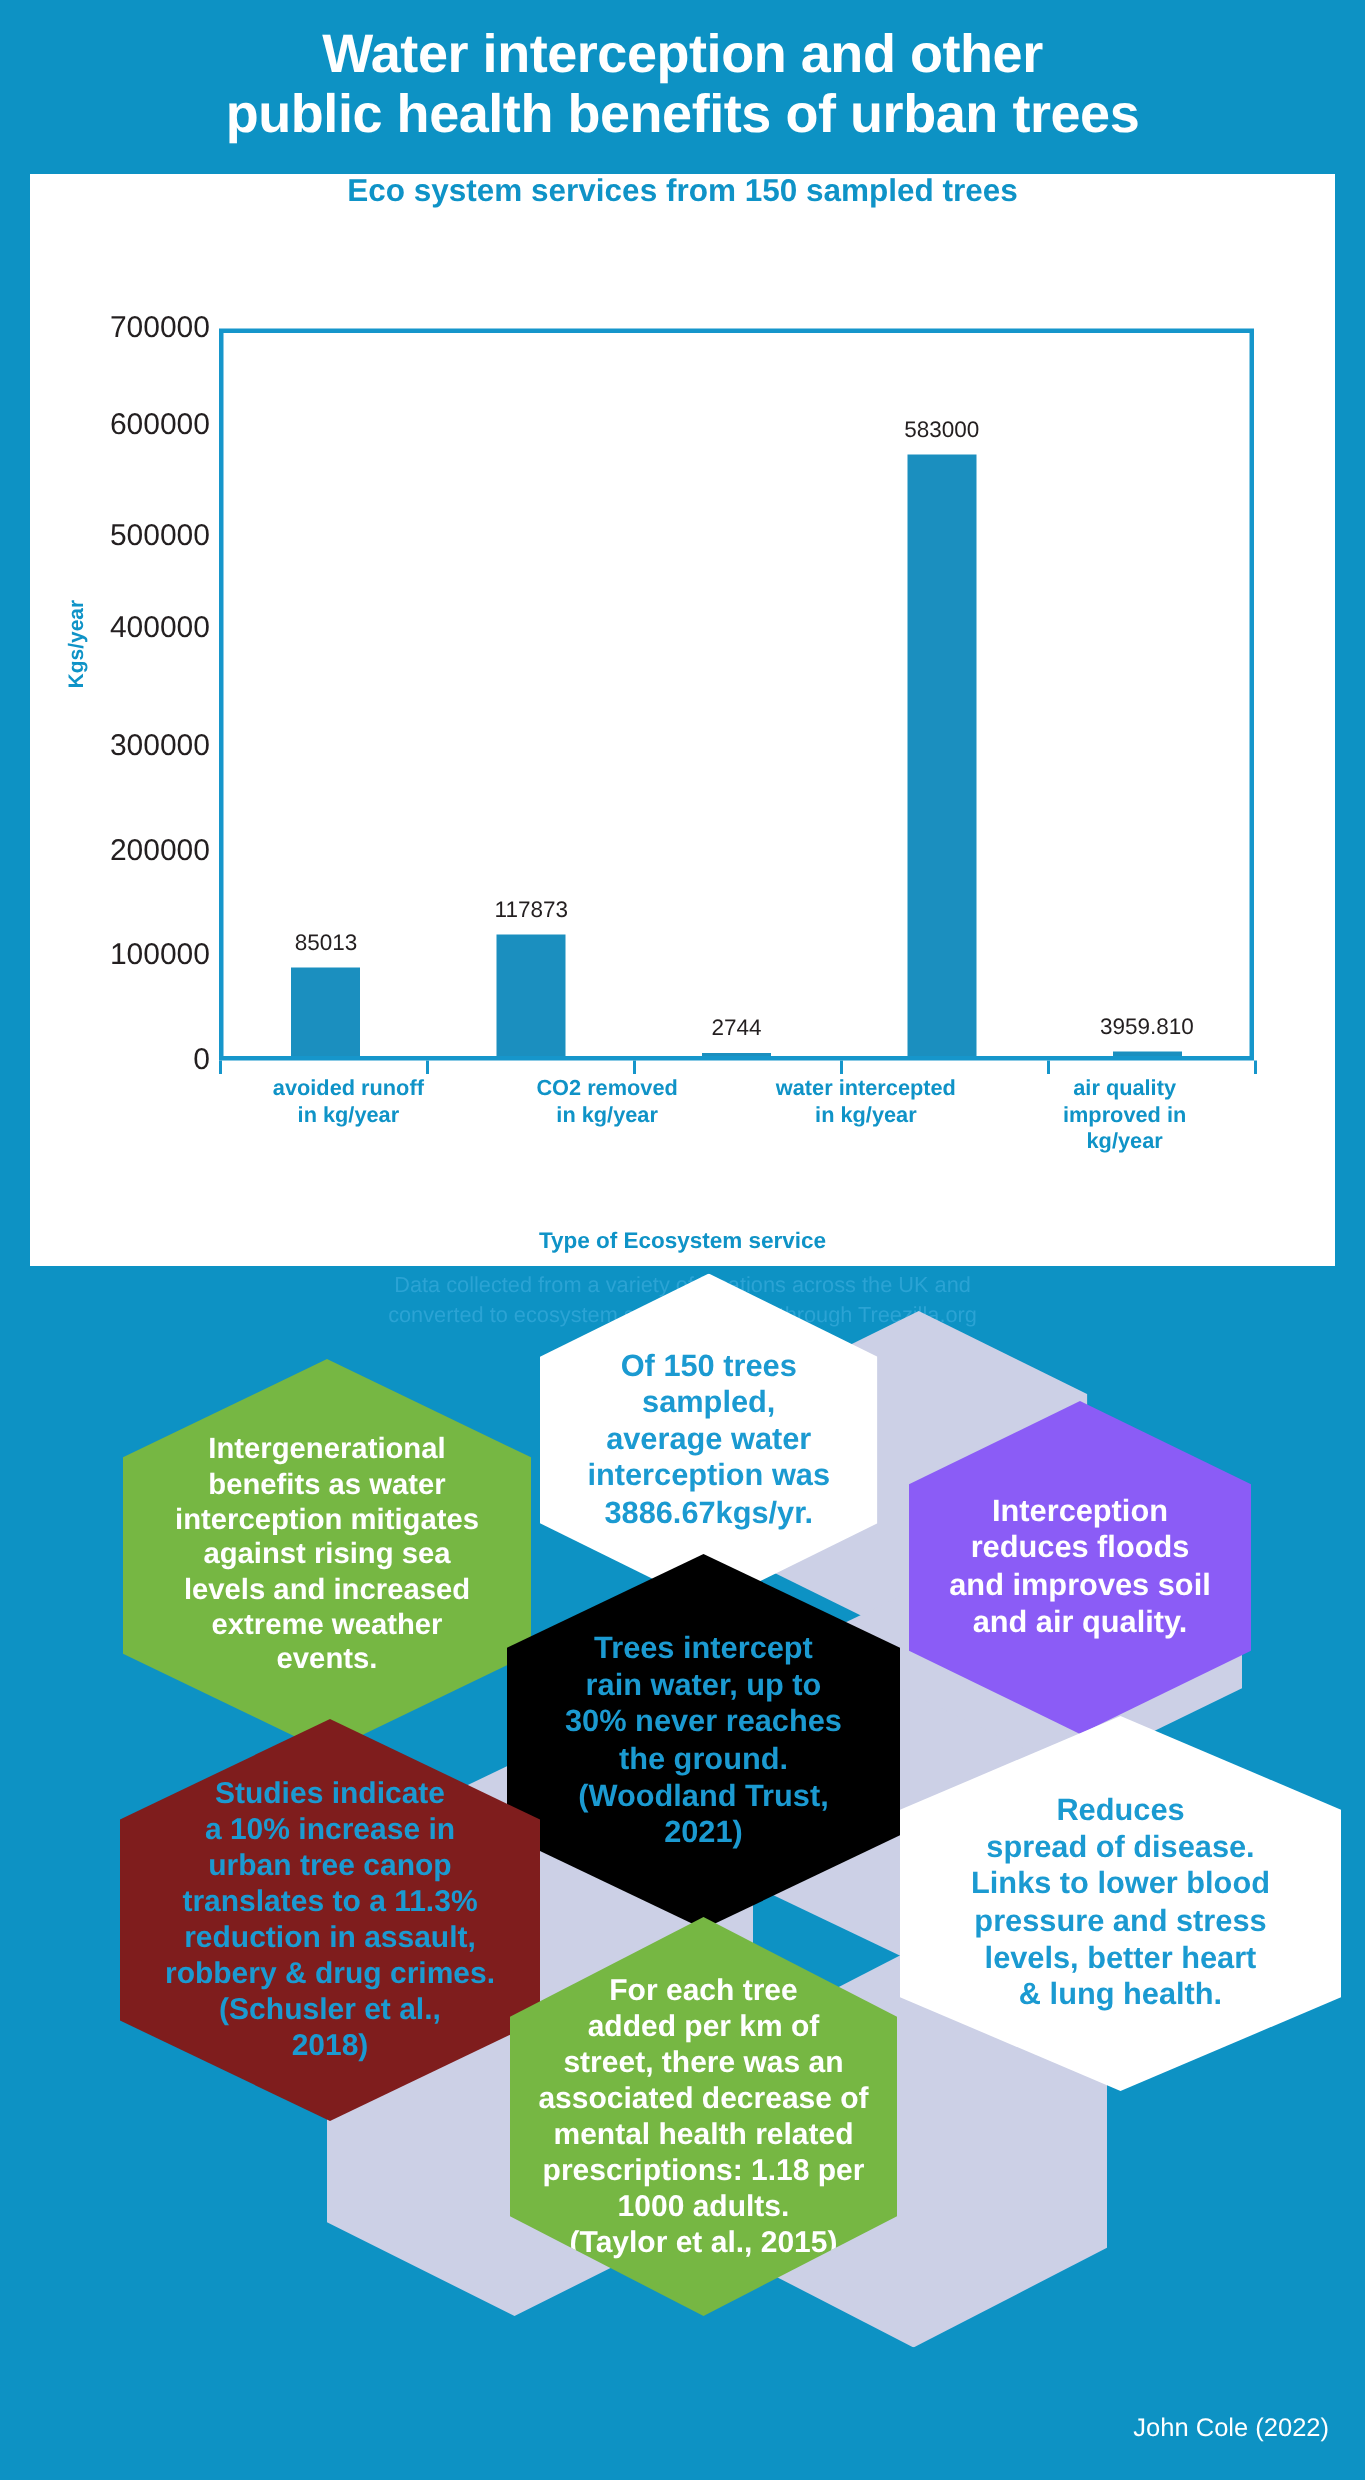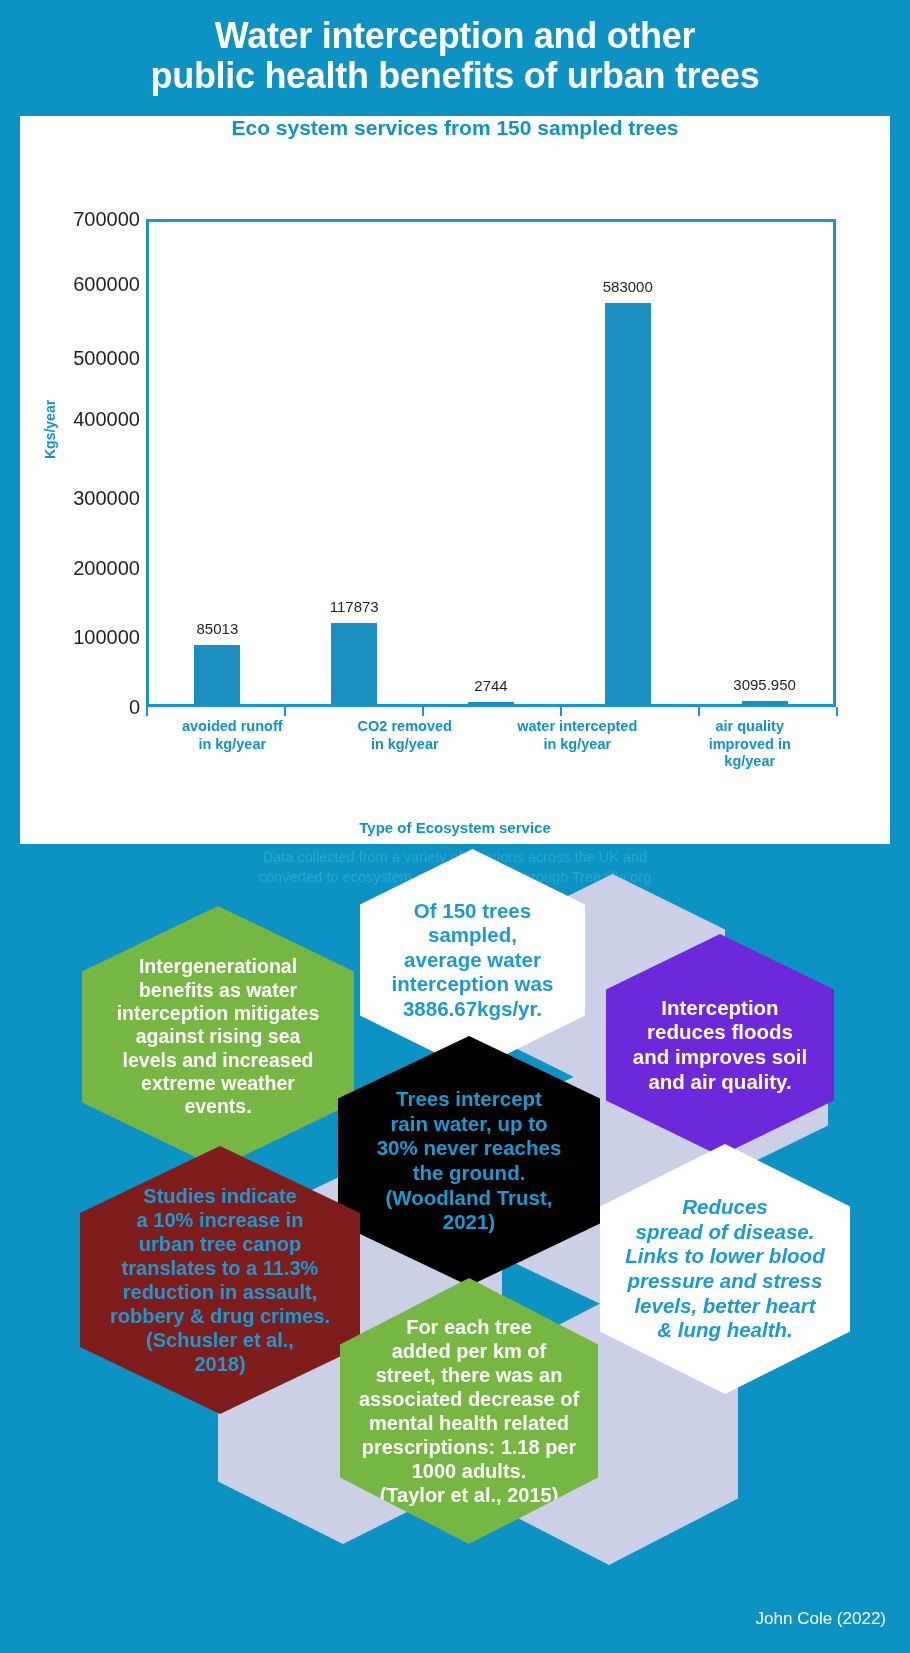--- a/index.html
+++ b/index.html
@@ -195,21 +195,21 @@
         </div>
         <div class="barcell">
           <div class="barval" style="bottom: 10px;">2744</div>
           <div class="bar" style="height: 2px; background: rgb(27, 143, 191);"></div>
         </div>
         <div class="barcell">
           <div class="barval" style="bottom: 409.437px;">583000</div>
           <div class="bar" style="height: 401.437px; background: rgb(27, 143, 191);"></div>
         </div>
         <div class="barcell">
-          <div class="barval" style="bottom: 10.7266px;">3095.950</div>
+          <div class="barval" style="bottom: 10.7266px;">3959.810</div>
           <div class="bar" style="height: 2.72661px; background: rgb(27, 143, 191);"></div>
         </div>
       </div>
 
     <div class="xticks" id="xticks">
         <div class="xtick" style="left: 0px;"></div>
         <div class="xtick" style="left: 138px;"></div>
         <div class="xtick" style="left: 276px;"></div>
         <div class="xtick" style="left: 414px;"></div>
         <div class="xtick" style="left: 552px;"></div>
@@ -253,21 +253,21 @@
 extreme weather
 events.</span>
     </div>
     <div class="hex white" style="left: 360px; top: 5px; width: 225px; height: 222px; font-size: 20.5px; background: rgb(255, 255, 255); color: rgb(27, 154, 209);">
       <span>Of 150 trees
 sampled,
 average water
 interception was
 3886.67kgs/yr.</span>
     </div>
-    <div class="hex green" style="left: 606px; top: 90px; width: 228px; height: 222px; font-size: 20.5px; background: #6d28d9; color: rgb(255, 255, 255);">
+    <div class="hex green" style="left: 606px; top: 90px; width: 228px; height: 222px; font-size: 20.5px; background: #8b5cf6; color: rgb(255, 255, 255);">
       <span>Interception
 reduces floods
 and improves soil
 and air quality.</span>
     </div>
     <div class="hex white" style="left: 338px; top: 192px; width: 262px; height: 250px; font-size: 20.5px; background: #000000; color: rgb(27, 154, 209);">
       <span>Trees intercept
 rain water, up to
 30% never reaches
 the ground.
@@ -277,21 +277,21 @@
     <div class="hex white" style="left: 80px; top: 302px; width: 280px; height: 268px; font-size: 20px; background: #7f1d1d; color: rgb(27, 154, 209);">
       <span>Studies indicate
 a 10% increase in
 urban tree canop
 translates to a 11.3%
 reduction in assault,
 robbery &amp; drug crimes.
 (Schusler et al.,
 2018)</span>
     </div>
-    <div class="hex white" style="left: 600px; top: 300px; width: 250px; height: 250px; font-size: 20.5px; background: rgb(255, 255, 255); color: rgb(27, 154, 209); font-style: italic;">
+    <div class="hex white" style="left: 600px; top: 300px; width: 294px; height: 250px; font-size: 20.5px; background: rgb(255, 255, 255); color: rgb(27, 154, 209);">
       <span>Reduces
 spread of disease.
 Links to lower blood
 pressure and stress
 levels, better heart
 &amp; lung health.</span>
     </div>
     <div class="hex green" style="left: 340px; top: 434px; width: 258px; height: 266px; font-size: 20px; background: rgb(118, 183, 67); color: rgb(255, 255, 255);">
       <span>For each tree
 added per km of

